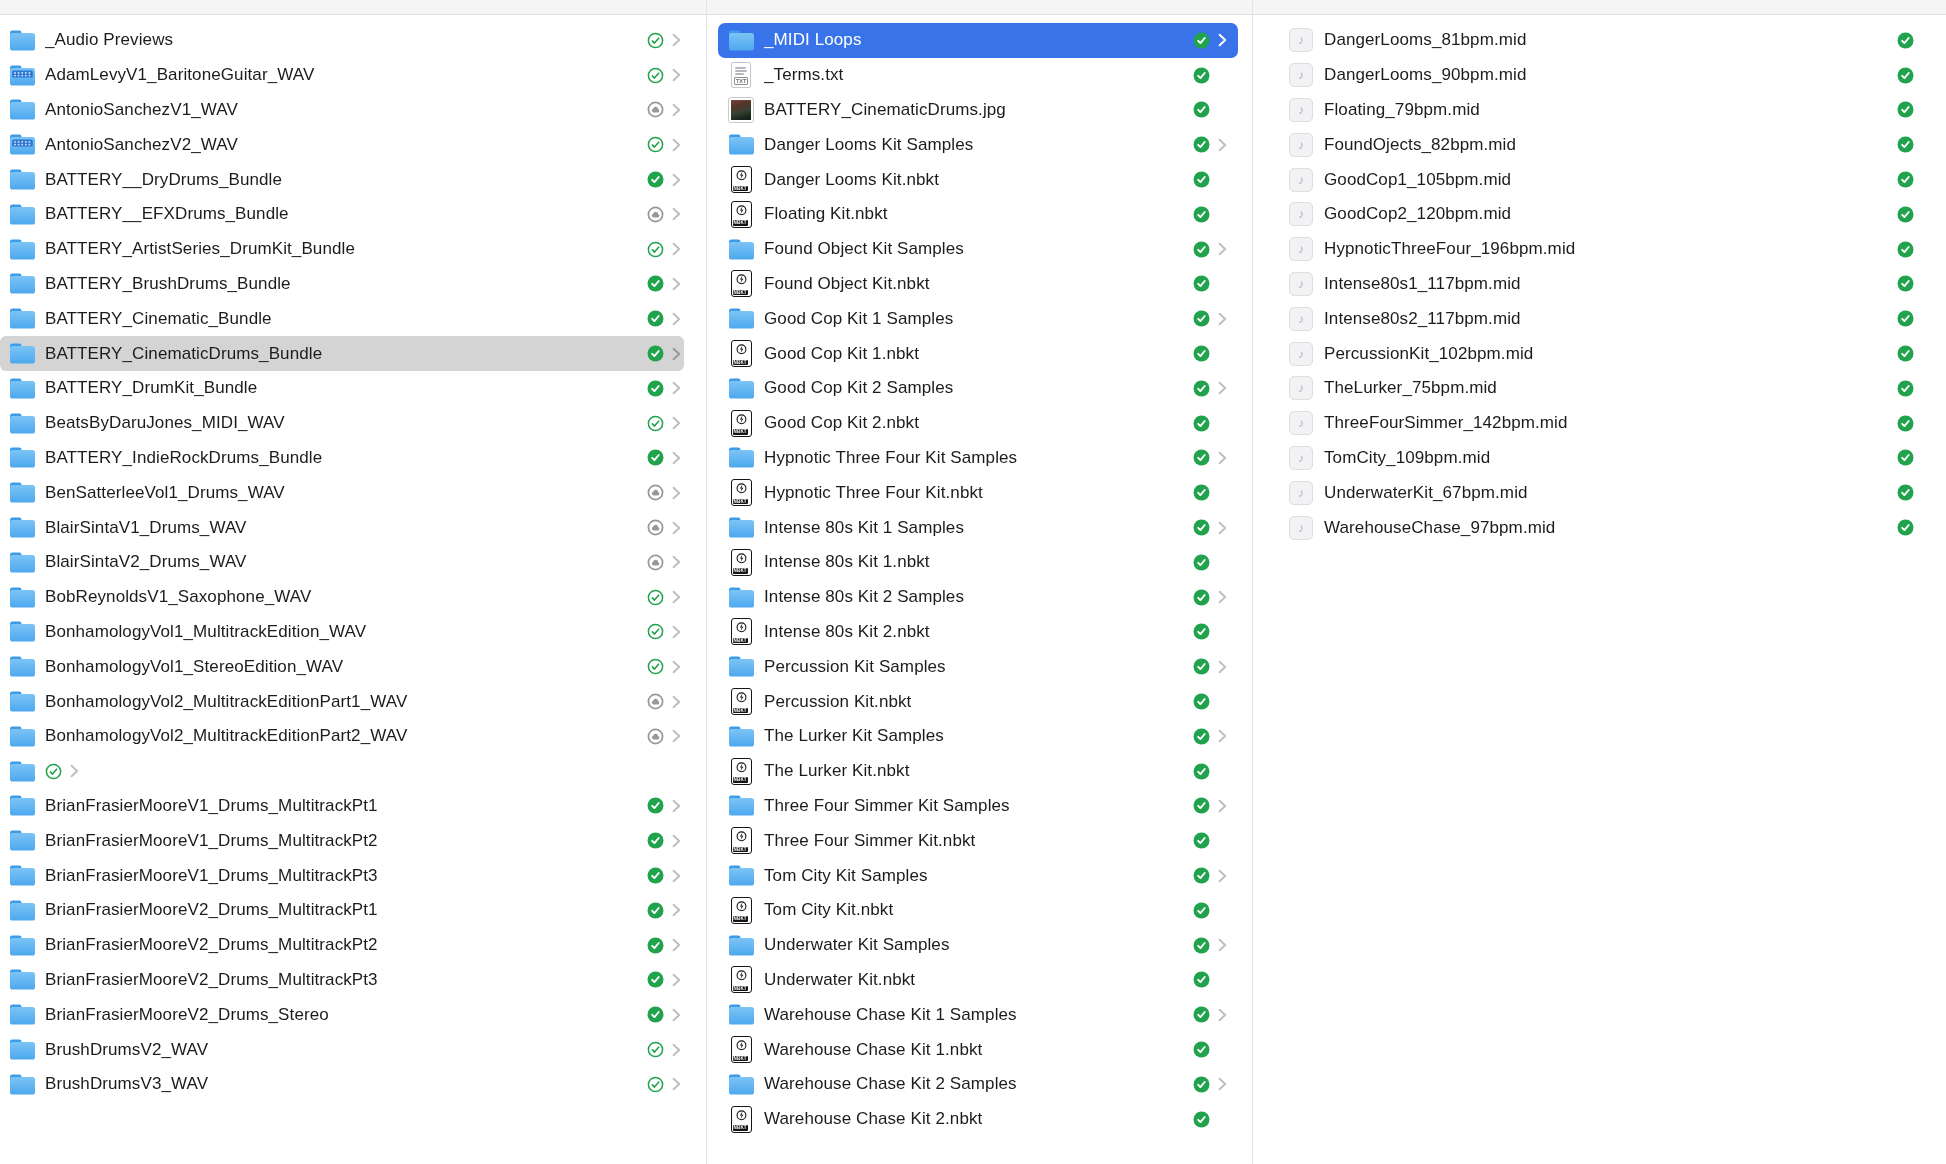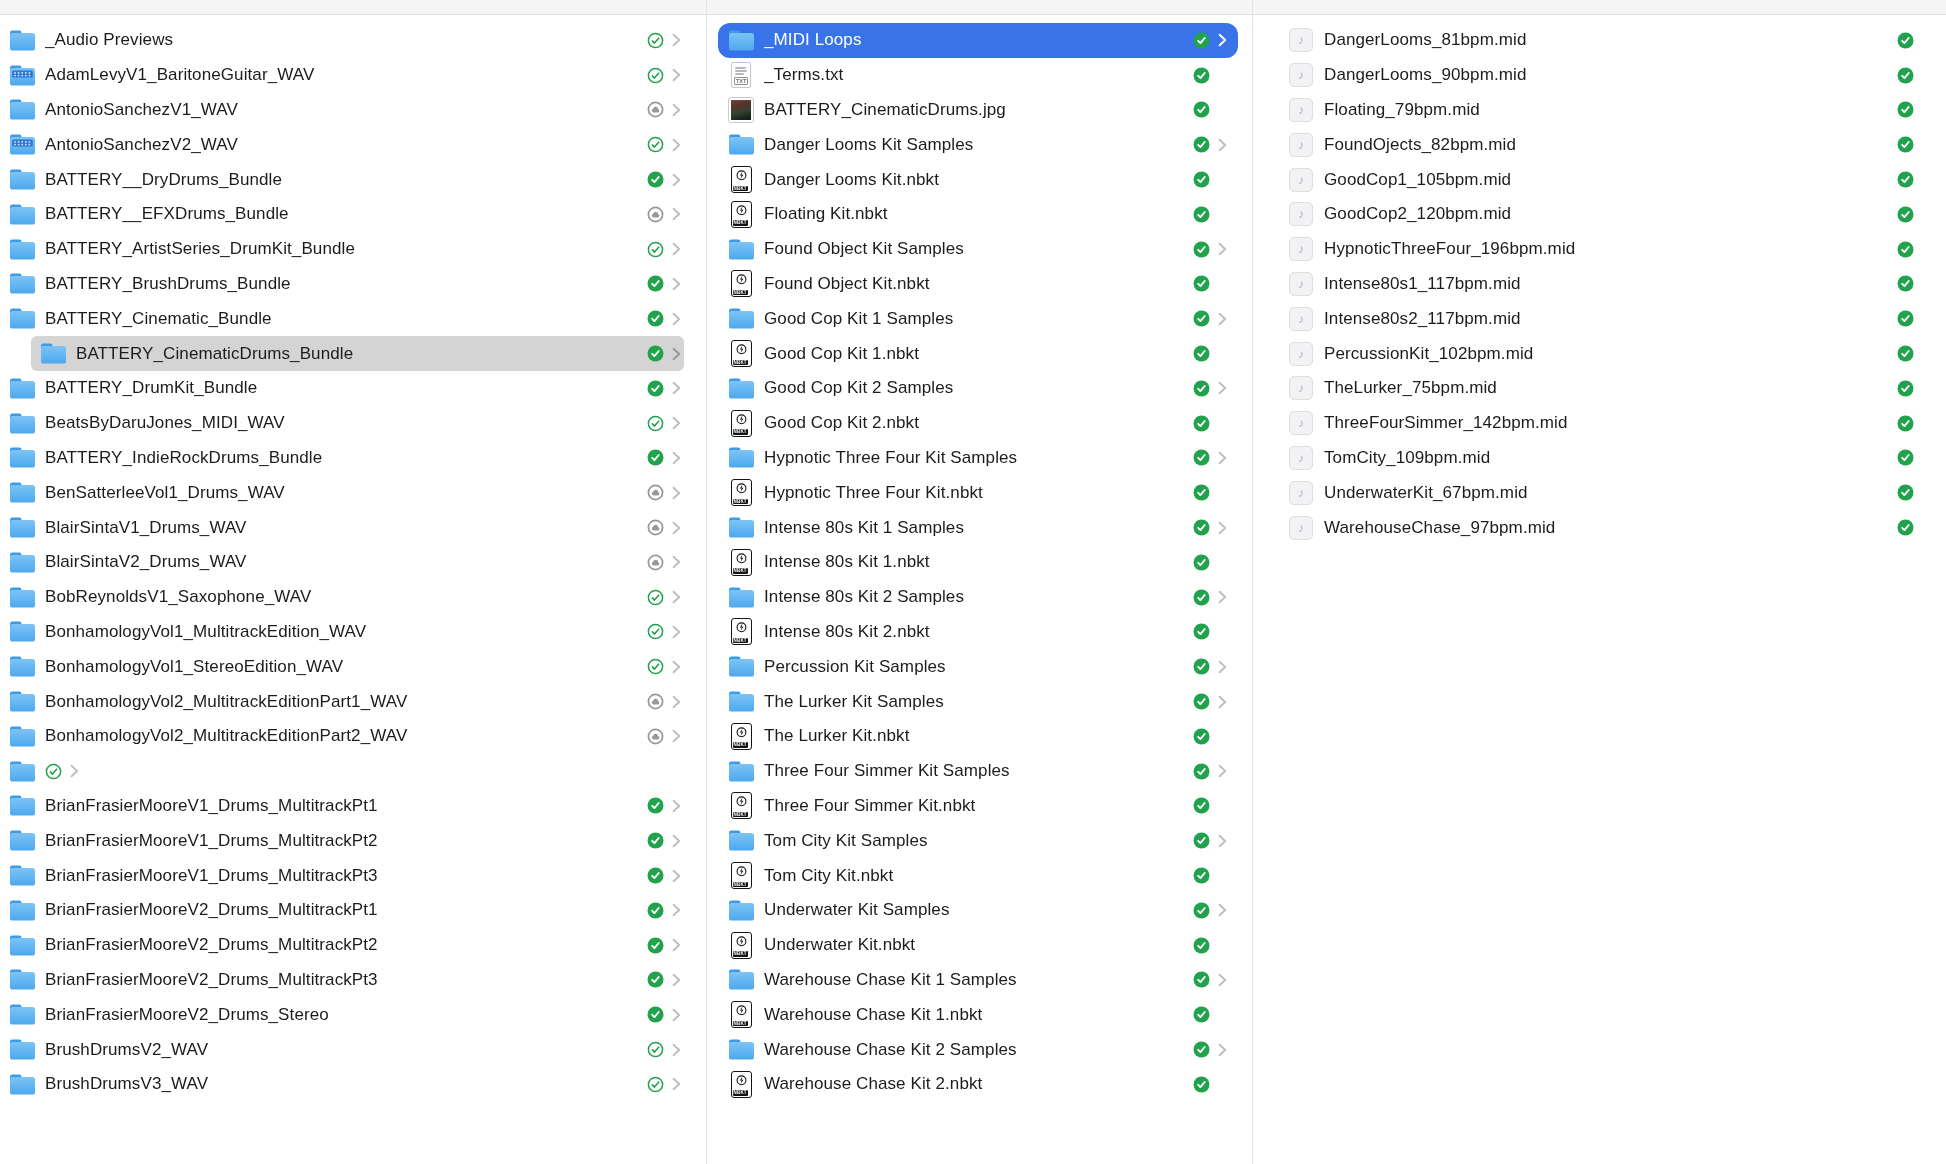--- a/index.html
+++ b/index.html
@@ -15,24 +15,24 @@
   .v-divider{position:absolute;top:0;bottom:0;width:1px;background:#e4e4e6;z-index:6;}
   #divider-1{left:706px;}
   #divider-2{left:1252px;}
   .col{position:absolute;top:23px;bottom:0;overflow:hidden;z-index:2;}
   #col-left{left:0;width:706px;}
   #col-middle{left:706px;width:546px;}
   #col-right{left:1252px;width:694px;}
 
   .row{height:34.8px;display:flex;align-items:center;box-sizing:border-box;}
   #col-left .row{margin-right:22px;padding:0 2px 0 7px;border-radius:6px;}
-  #col-middle .row{margin:0 14px 0 12px;padding:0 10px 0 8px;border-radius:12px;}
+  #col-middle .row{margin:0 14px 0 12px;padding:0 10px 0 8px;border-radius:7px;}
   #col-right .row{padding:0 14px 0 34px;}
 
-  .row.sel-gray{background:#d4d4d4;margin-left:31px;}
+  .row.sel-gray{background:#d4d4d4;}
   .row.sel-blue{background:#3973e9;}
   .row.sel-blue .label{color:#ffffff;}
 
   .icon-box{width:30px;height:32px;flex:none;display:flex;align-items:center;justify-content:center;}
   .label{
     flex:1;margin-left:8px;font-size:17px;color:#1c1c1e;
     white-space:nowrap;overflow:hidden;letter-spacing:.1px;
   }
   .status{flex:none;width:17px;height:17px;margin-left:8px;display:flex;align-items:center;justify-content:center;}
   .chev{flex:none;width:12px;height:16px;margin-left:6px;display:flex;align-items:center;justify-content:center;}
@@ -1108,65 +1108,45 @@
         </svg>
       </span>
       <span class="chev">
         <svg width="9" height="14" viewBox="0 0 9 14">
           <path d="M1.6 1.8 L7.2 7 L1.6 12.2" fill="none" stroke="#bfbfc3" stroke-width="2" stroke-linecap="round" stroke-linejoin="round"></path>
         </svg>
       </span>
     </div>
     <div class="row">
       <span class="icon-box">
-        <svg width="27" height="21" viewBox="0 0 27 21">
-    <rect x="1" y="0.5" width="11.5" height="9" rx="2.2" fill="#3d9ce7"></rect>
-    <rect x="1" y="3" width="25" height="17.5" rx="2.6" fill="url(#fgrad)"></rect>
-        </svg>
-      </span>
-      <span class="label">The Lurker Kit Samples</span>
-      <span class="status">
-        <svg width="17" height="17" viewBox="0 0 17 17">
-          <circle cx="8.5" cy="8.5" r="8" fill="#21a24c"></circle>
-          <path d="M5.2 8.8l2.2 2.3 4.3-5.1" fill="none" stroke="#fff" stroke-width="1.9" stroke-linecap="round" stroke-linejoin="round"></path>
-        </svg>
-      </span>
-      <span class="chev">
-        <svg width="9" height="14" viewBox="0 0 9 14">
-          <path d="M1.6 1.8 L7.2 7 L1.6 12.2" fill="none" stroke="#bfbfc3" stroke-width="2" stroke-linecap="round" stroke-linejoin="round"></path>
-        </svg>
-      </span>
-    </div>
-    <div class="row">
-      <span class="icon-box">
         <div class="doc-nbkt">
           <svg width="11" height="11" viewBox="0 0 11 11">
             <circle cx="5.5" cy="5.3" r="4.4" fill="none" stroke="#151515" stroke-width="1.1"></circle>
             <path d="M6.4 1.6 L3.9 5.6 h1.7 L4.6 9 L7.4 4.7 H5.6 Z" fill="#151515"></path>
           </svg>
           <span class="tag">NBKT</span>
         </div>
       </span>
-      <span class="label">The Lurker Kit.nbkt</span>
-      <span class="status">
-        <svg width="17" height="17" viewBox="0 0 17 17">
-          <circle cx="8.5" cy="8.5" r="8" fill="#21a24c"></circle>
-          <path d="M5.2 8.8l2.2 2.3 4.3-5.1" fill="none" stroke="#fff" stroke-width="1.9" stroke-linecap="round" stroke-linejoin="round"></path>
-        </svg>
-      </span>
-      <span class="chev"></span>
-    </div>
-    <div class="row">
-      <span class="icon-box">
-        <svg width="27" height="21" viewBox="0 0 27 21">
-    <rect x="1" y="0.5" width="11.5" height="9" rx="2.2" fill="#3d9ce7"></rect>
-    <rect x="1" y="3" width="25" height="17.5" rx="2.6" fill="url(#fgrad)"></rect>
-        </svg>
-      </span>
-      <span class="label">Three Four Simmer Kit Samples</span>
+      <span class="label">Percussion Kit.nbkt</span>
+      <span class="status">
+        <svg width="17" height="17" viewBox="0 0 17 17">
+          <circle cx="8.5" cy="8.5" r="8" fill="#21a24c"></circle>
+          <path d="M5.2 8.8l2.2 2.3 4.3-5.1" fill="none" stroke="#fff" stroke-width="1.9" stroke-linecap="round" stroke-linejoin="round"></path>
+        </svg>
+      </span>
+      <span class="chev"></span>
+    </div>
+    <div class="row">
+      <span class="icon-box">
+        <svg width="27" height="21" viewBox="0 0 27 21">
+    <rect x="1" y="0.5" width="11.5" height="9" rx="2.2" fill="#3d9ce7"></rect>
+    <rect x="1" y="3" width="25" height="17.5" rx="2.6" fill="url(#fgrad)"></rect>
+        </svg>
+      </span>
+      <span class="label">The Lurker Kit Samples</span>
       <span class="status">
         <svg width="17" height="17" viewBox="0 0 17 17">
           <circle cx="8.5" cy="8.5" r="8" fill="#21a24c"></circle>
           <path d="M5.2 8.8l2.2 2.3 4.3-5.1" fill="none" stroke="#fff" stroke-width="1.9" stroke-linecap="round" stroke-linejoin="round"></path>
         </svg>
       </span>
       <span class="chev">
         <svg width="9" height="14" viewBox="0 0 9 14">
           <path d="M1.6 1.8 L7.2 7 L1.6 12.2" fill="none" stroke="#bfbfc3" stroke-width="2" stroke-linecap="round" stroke-linejoin="round"></path>
         </svg>
@@ -1175,37 +1155,37 @@
     <div class="row">
       <span class="icon-box">
         <div class="doc-nbkt">
           <svg width="11" height="11" viewBox="0 0 11 11">
             <circle cx="5.5" cy="5.3" r="4.4" fill="none" stroke="#151515" stroke-width="1.1"></circle>
             <path d="M6.4 1.6 L3.9 5.6 h1.7 L4.6 9 L7.4 4.7 H5.6 Z" fill="#151515"></path>
           </svg>
           <span class="tag">NBKT</span>
         </div>
       </span>
-      <span class="label">Three Four Simmer Kit.nbkt</span>
-      <span class="status">
-        <svg width="17" height="17" viewBox="0 0 17 17">
-          <circle cx="8.5" cy="8.5" r="8" fill="#21a24c"></circle>
-          <path d="M5.2 8.8l2.2 2.3 4.3-5.1" fill="none" stroke="#fff" stroke-width="1.9" stroke-linecap="round" stroke-linejoin="round"></path>
-        </svg>
-      </span>
-      <span class="chev"></span>
-    </div>
-    <div class="row">
-      <span class="icon-box">
-        <svg width="27" height="21" viewBox="0 0 27 21">
-    <rect x="1" y="0.5" width="11.5" height="9" rx="2.2" fill="#3d9ce7"></rect>
-    <rect x="1" y="3" width="25" height="17.5" rx="2.6" fill="url(#fgrad)"></rect>
-        </svg>
-      </span>
-      <span class="label">Tom City Kit Samples</span>
+      <span class="label">The Lurker Kit.nbkt</span>
+      <span class="status">
+        <svg width="17" height="17" viewBox="0 0 17 17">
+          <circle cx="8.5" cy="8.5" r="8" fill="#21a24c"></circle>
+          <path d="M5.2 8.8l2.2 2.3 4.3-5.1" fill="none" stroke="#fff" stroke-width="1.9" stroke-linecap="round" stroke-linejoin="round"></path>
+        </svg>
+      </span>
+      <span class="chev"></span>
+    </div>
+    <div class="row">
+      <span class="icon-box">
+        <svg width="27" height="21" viewBox="0 0 27 21">
+    <rect x="1" y="0.5" width="11.5" height="9" rx="2.2" fill="#3d9ce7"></rect>
+    <rect x="1" y="3" width="25" height="17.5" rx="2.6" fill="url(#fgrad)"></rect>
+        </svg>
+      </span>
+      <span class="label">Three Four Simmer Kit Samples</span>
       <span class="status">
         <svg width="17" height="17" viewBox="0 0 17 17">
           <circle cx="8.5" cy="8.5" r="8" fill="#21a24c"></circle>
           <path d="M5.2 8.8l2.2 2.3 4.3-5.1" fill="none" stroke="#fff" stroke-width="1.9" stroke-linecap="round" stroke-linejoin="round"></path>
         </svg>
       </span>
       <span class="chev">
         <svg width="9" height="14" viewBox="0 0 9 14">
           <path d="M1.6 1.8 L7.2 7 L1.6 12.2" fill="none" stroke="#bfbfc3" stroke-width="2" stroke-linecap="round" stroke-linejoin="round"></path>
         </svg>
@@ -1214,37 +1194,37 @@
     <div class="row">
       <span class="icon-box">
         <div class="doc-nbkt">
           <svg width="11" height="11" viewBox="0 0 11 11">
             <circle cx="5.5" cy="5.3" r="4.4" fill="none" stroke="#151515" stroke-width="1.1"></circle>
             <path d="M6.4 1.6 L3.9 5.6 h1.7 L4.6 9 L7.4 4.7 H5.6 Z" fill="#151515"></path>
           </svg>
           <span class="tag">NBKT</span>
         </div>
       </span>
-      <span class="label">Tom City Kit.nbkt</span>
-      <span class="status">
-        <svg width="17" height="17" viewBox="0 0 17 17">
-          <circle cx="8.5" cy="8.5" r="8" fill="#21a24c"></circle>
-          <path d="M5.2 8.8l2.2 2.3 4.3-5.1" fill="none" stroke="#fff" stroke-width="1.9" stroke-linecap="round" stroke-linejoin="round"></path>
-        </svg>
-      </span>
-      <span class="chev"></span>
-    </div>
-    <div class="row">
-      <span class="icon-box">
-        <svg width="27" height="21" viewBox="0 0 27 21">
-    <rect x="1" y="0.5" width="11.5" height="9" rx="2.2" fill="#3d9ce7"></rect>
-    <rect x="1" y="3" width="25" height="17.5" rx="2.6" fill="url(#fgrad)"></rect>
-        </svg>
-      </span>
-      <span class="label">Underwater Kit Samples</span>
+      <span class="label">Three Four Simmer Kit.nbkt</span>
+      <span class="status">
+        <svg width="17" height="17" viewBox="0 0 17 17">
+          <circle cx="8.5" cy="8.5" r="8" fill="#21a24c"></circle>
+          <path d="M5.2 8.8l2.2 2.3 4.3-5.1" fill="none" stroke="#fff" stroke-width="1.9" stroke-linecap="round" stroke-linejoin="round"></path>
+        </svg>
+      </span>
+      <span class="chev"></span>
+    </div>
+    <div class="row">
+      <span class="icon-box">
+        <svg width="27" height="21" viewBox="0 0 27 21">
+    <rect x="1" y="0.5" width="11.5" height="9" rx="2.2" fill="#3d9ce7"></rect>
+    <rect x="1" y="3" width="25" height="17.5" rx="2.6" fill="url(#fgrad)"></rect>
+        </svg>
+      </span>
+      <span class="label">Tom City Kit Samples</span>
       <span class="status">
         <svg width="17" height="17" viewBox="0 0 17 17">
           <circle cx="8.5" cy="8.5" r="8" fill="#21a24c"></circle>
           <path d="M5.2 8.8l2.2 2.3 4.3-5.1" fill="none" stroke="#fff" stroke-width="1.9" stroke-linecap="round" stroke-linejoin="round"></path>
         </svg>
       </span>
       <span class="chev">
         <svg width="9" height="14" viewBox="0 0 9 14">
           <path d="M1.6 1.8 L7.2 7 L1.6 12.2" fill="none" stroke="#bfbfc3" stroke-width="2" stroke-linecap="round" stroke-linejoin="round"></path>
         </svg>
@@ -1253,37 +1233,37 @@
     <div class="row">
       <span class="icon-box">
         <div class="doc-nbkt">
           <svg width="11" height="11" viewBox="0 0 11 11">
             <circle cx="5.5" cy="5.3" r="4.4" fill="none" stroke="#151515" stroke-width="1.1"></circle>
             <path d="M6.4 1.6 L3.9 5.6 h1.7 L4.6 9 L7.4 4.7 H5.6 Z" fill="#151515"></path>
           </svg>
           <span class="tag">NBKT</span>
         </div>
       </span>
-      <span class="label">Underwater Kit.nbkt</span>
-      <span class="status">
-        <svg width="17" height="17" viewBox="0 0 17 17">
-          <circle cx="8.5" cy="8.5" r="8" fill="#21a24c"></circle>
-          <path d="M5.2 8.8l2.2 2.3 4.3-5.1" fill="none" stroke="#fff" stroke-width="1.9" stroke-linecap="round" stroke-linejoin="round"></path>
-        </svg>
-      </span>
-      <span class="chev"></span>
-    </div>
-    <div class="row">
-      <span class="icon-box">
-        <svg width="27" height="21" viewBox="0 0 27 21">
-    <rect x="1" y="0.5" width="11.5" height="9" rx="2.2" fill="#3d9ce7"></rect>
-    <rect x="1" y="3" width="25" height="17.5" rx="2.6" fill="url(#fgrad)"></rect>
-        </svg>
-      </span>
-      <span class="label">Warehouse Chase Kit 1 Samples</span>
+      <span class="label">Tom City Kit.nbkt</span>
+      <span class="status">
+        <svg width="17" height="17" viewBox="0 0 17 17">
+          <circle cx="8.5" cy="8.5" r="8" fill="#21a24c"></circle>
+          <path d="M5.2 8.8l2.2 2.3 4.3-5.1" fill="none" stroke="#fff" stroke-width="1.9" stroke-linecap="round" stroke-linejoin="round"></path>
+        </svg>
+      </span>
+      <span class="chev"></span>
+    </div>
+    <div class="row">
+      <span class="icon-box">
+        <svg width="27" height="21" viewBox="0 0 27 21">
+    <rect x="1" y="0.5" width="11.5" height="9" rx="2.2" fill="#3d9ce7"></rect>
+    <rect x="1" y="3" width="25" height="17.5" rx="2.6" fill="url(#fgrad)"></rect>
+        </svg>
+      </span>
+      <span class="label">Underwater Kit Samples</span>
       <span class="status">
         <svg width="17" height="17" viewBox="0 0 17 17">
           <circle cx="8.5" cy="8.5" r="8" fill="#21a24c"></circle>
           <path d="M5.2 8.8l2.2 2.3 4.3-5.1" fill="none" stroke="#fff" stroke-width="1.9" stroke-linecap="round" stroke-linejoin="round"></path>
         </svg>
       </span>
       <span class="chev">
         <svg width="9" height="14" viewBox="0 0 9 14">
           <path d="M1.6 1.8 L7.2 7 L1.6 12.2" fill="none" stroke="#bfbfc3" stroke-width="2" stroke-linecap="round" stroke-linejoin="round"></path>
         </svg>
@@ -1292,37 +1272,37 @@
     <div class="row">
       <span class="icon-box">
         <div class="doc-nbkt">
           <svg width="11" height="11" viewBox="0 0 11 11">
             <circle cx="5.5" cy="5.3" r="4.4" fill="none" stroke="#151515" stroke-width="1.1"></circle>
             <path d="M6.4 1.6 L3.9 5.6 h1.7 L4.6 9 L7.4 4.7 H5.6 Z" fill="#151515"></path>
           </svg>
           <span class="tag">NBKT</span>
         </div>
       </span>
-      <span class="label">Warehouse Chase Kit 1.nbkt</span>
-      <span class="status">
-        <svg width="17" height="17" viewBox="0 0 17 17">
-          <circle cx="8.5" cy="8.5" r="8" fill="#21a24c"></circle>
-          <path d="M5.2 8.8l2.2 2.3 4.3-5.1" fill="none" stroke="#fff" stroke-width="1.9" stroke-linecap="round" stroke-linejoin="round"></path>
-        </svg>
-      </span>
-      <span class="chev"></span>
-    </div>
-    <div class="row">
-      <span class="icon-box">
-        <svg width="27" height="21" viewBox="0 0 27 21">
-    <rect x="1" y="0.5" width="11.5" height="9" rx="2.2" fill="#3d9ce7"></rect>
-    <rect x="1" y="3" width="25" height="17.5" rx="2.6" fill="url(#fgrad)"></rect>
-        </svg>
-      </span>
-      <span class="label">Warehouse Chase Kit 2 Samples</span>
+      <span class="label">Underwater Kit.nbkt</span>
+      <span class="status">
+        <svg width="17" height="17" viewBox="0 0 17 17">
+          <circle cx="8.5" cy="8.5" r="8" fill="#21a24c"></circle>
+          <path d="M5.2 8.8l2.2 2.3 4.3-5.1" fill="none" stroke="#fff" stroke-width="1.9" stroke-linecap="round" stroke-linejoin="round"></path>
+        </svg>
+      </span>
+      <span class="chev"></span>
+    </div>
+    <div class="row">
+      <span class="icon-box">
+        <svg width="27" height="21" viewBox="0 0 27 21">
+    <rect x="1" y="0.5" width="11.5" height="9" rx="2.2" fill="#3d9ce7"></rect>
+    <rect x="1" y="3" width="25" height="17.5" rx="2.6" fill="url(#fgrad)"></rect>
+        </svg>
+      </span>
+      <span class="label">Warehouse Chase Kit 1 Samples</span>
       <span class="status">
         <svg width="17" height="17" viewBox="0 0 17 17">
           <circle cx="8.5" cy="8.5" r="8" fill="#21a24c"></circle>
           <path d="M5.2 8.8l2.2 2.3 4.3-5.1" fill="none" stroke="#fff" stroke-width="1.9" stroke-linecap="round" stroke-linejoin="round"></path>
         </svg>
       </span>
       <span class="chev">
         <svg width="9" height="14" viewBox="0 0 9 14">
           <path d="M1.6 1.8 L7.2 7 L1.6 12.2" fill="none" stroke="#bfbfc3" stroke-width="2" stroke-linecap="round" stroke-linejoin="round"></path>
         </svg>
@@ -1331,20 +1311,59 @@
     <div class="row">
       <span class="icon-box">
         <div class="doc-nbkt">
           <svg width="11" height="11" viewBox="0 0 11 11">
             <circle cx="5.5" cy="5.3" r="4.4" fill="none" stroke="#151515" stroke-width="1.1"></circle>
             <path d="M6.4 1.6 L3.9 5.6 h1.7 L4.6 9 L7.4 4.7 H5.6 Z" fill="#151515"></path>
           </svg>
           <span class="tag">NBKT</span>
         </div>
       </span>
+      <span class="label">Warehouse Chase Kit 1.nbkt</span>
+      <span class="status">
+        <svg width="17" height="17" viewBox="0 0 17 17">
+          <circle cx="8.5" cy="8.5" r="8" fill="#21a24c"></circle>
+          <path d="M5.2 8.8l2.2 2.3 4.3-5.1" fill="none" stroke="#fff" stroke-width="1.9" stroke-linecap="round" stroke-linejoin="round"></path>
+        </svg>
+      </span>
+      <span class="chev"></span>
+    </div>
+    <div class="row">
+      <span class="icon-box">
+        <svg width="27" height="21" viewBox="0 0 27 21">
+    <rect x="1" y="0.5" width="11.5" height="9" rx="2.2" fill="#3d9ce7"></rect>
+    <rect x="1" y="3" width="25" height="17.5" rx="2.6" fill="url(#fgrad)"></rect>
+        </svg>
+      </span>
+      <span class="label">Warehouse Chase Kit 2 Samples</span>
+      <span class="status">
+        <svg width="17" height="17" viewBox="0 0 17 17">
+          <circle cx="8.5" cy="8.5" r="8" fill="#21a24c"></circle>
+          <path d="M5.2 8.8l2.2 2.3 4.3-5.1" fill="none" stroke="#fff" stroke-width="1.9" stroke-linecap="round" stroke-linejoin="round"></path>
+        </svg>
+      </span>
+      <span class="chev">
+        <svg width="9" height="14" viewBox="0 0 9 14">
+          <path d="M1.6 1.8 L7.2 7 L1.6 12.2" fill="none" stroke="#bfbfc3" stroke-width="2" stroke-linecap="round" stroke-linejoin="round"></path>
+        </svg>
+      </span>
+    </div>
+    <div class="row">
+      <span class="icon-box">
+        <div class="doc-nbkt">
+          <svg width="11" height="11" viewBox="0 0 11 11">
+            <circle cx="5.5" cy="5.3" r="4.4" fill="none" stroke="#151515" stroke-width="1.1"></circle>
+            <path d="M6.4 1.6 L3.9 5.6 h1.7 L4.6 9 L7.4 4.7 H5.6 Z" fill="#151515"></path>
+          </svg>
+          <span class="tag">NBKT</span>
+        </div>
+      </span>
       <span class="label">Warehouse Chase Kit 2.nbkt</span>
       <span class="status">
         <svg width="17" height="17" viewBox="0 0 17 17">
           <circle cx="8.5" cy="8.5" r="8" fill="#21a24c"></circle>
           <path d="M5.2 8.8l2.2 2.3 4.3-5.1" fill="none" stroke="#fff" stroke-width="1.9" stroke-linecap="round" stroke-linejoin="round"></path>
         </svg>
       </span>
       <span class="chev"></span>
     </div>
   </div>

